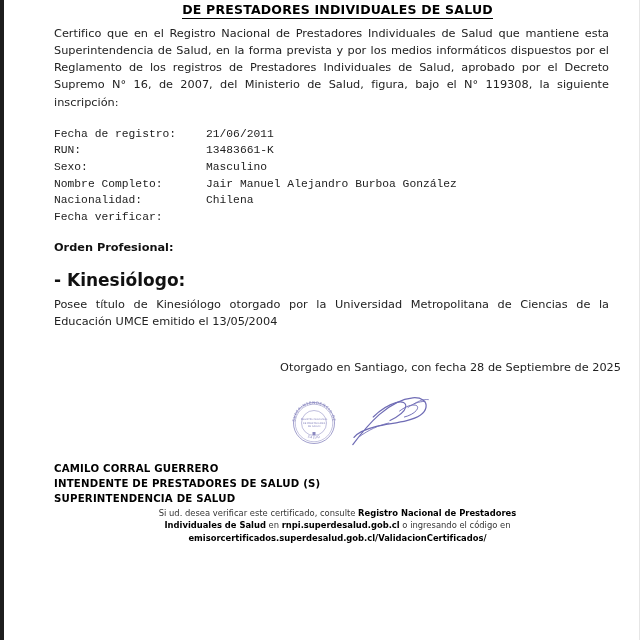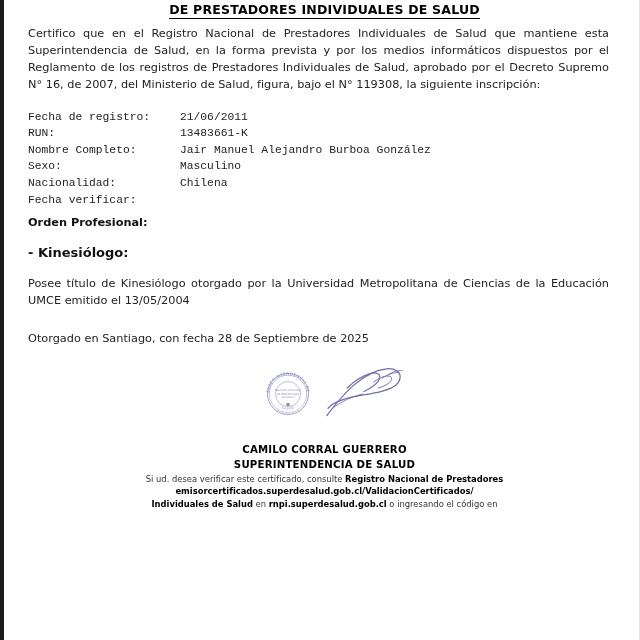--- a/index.html
+++ b/index.html
@@ -35,21 +35,21 @@
   }
 
   .page {
     position: absolute;
     left: 4px;
     top: 0;
     width: 635px;
     height: 640px;
     background: #ffffff;
     box-sizing: border-box;
-    padding: 0 18px 0 24px;
+    padding: 0 18px 0 50px;
   }
 
   .doc-title {
     text-align: center;
     font-size: 12.5px;
     font-weight: bold;
     letter-spacing: 0.2px;
     padding-top: 2px;
     margin: 0 0 0 0;
     color: #000;
@@ -80,44 +80,45 @@
   }
   .field-label {
     width: 152px;
     flex: 0 0 152px;
   }
   .field-value {
     flex: 1 1 auto;
   }
 
   .section-head {
-    margin-top: 8px;
+    margin-top: 16px;
     font-size: 11.3px;
     font-weight: bold;
     color: #111;
   }
   .order-item-title {
     margin-top: 16px;
-    font-size: 13px;
+    font-size: 17px;
     font-weight: bold;
     color: #111;
   }
   .order-item-body {
-    margin-top: 16px;
+    margin-top: 7px;
     font-size: 11.3px;
     line-height: 1.5;
     text-align: justify;
     color: #222;
     padding-right: 12px;
   }
 
   .granted {
-    margin-top: 22px;
-    font-size: 11.3px;
-    color: #222;
+    margin-top: 30px;
+    font-size: 11.3px;
+    color: #222;
+    text-align: right;
   }
 
   
   .sign-area {
     margin-top: 24px;
     height: 62px;
     position: relative;
   }
   .seal {
     position: absolute;
@@ -128,22 +129,21 @@
   }
   .signature {
     position: absolute;
     left: 288px;
     top: -6px;
     width: 96px;
     height: 62px;
   }
 
   .signer-block {
-    margin-top: 12px;
-    text-align: center;
+    margin-top: 2px;
     font-size: 10.2px;
     font-weight: bold;
     line-height: 1.45;
     letter-spacing: 0.2px;
     color: #000;
   }
 
   .footer {
     text-align: center;
     font-size: 8.4px;
@@ -169,26 +169,26 @@
   <div class="fields">
     <div class="field-row">
       <div class="field-label">Fecha de registro:</div>
       <div class="field-value">21/06/2011</div>
     </div>
     <div class="field-row">
       <div class="field-label">RUN:</div>
       <div class="field-value">13483661-K</div>
     </div>
     <div class="field-row">
+      <div class="field-label">Sexo:</div>
+      <div class="field-value">Masculino</div>
+    </div>
+    <div class="field-row">
       <div class="field-label">Nombre Completo:</div>
       <div class="field-value">Jair Manuel Alejandro Burboa González</div>
-    </div>
-    <div class="field-row">
-      <div class="field-label">Sexo:</div>
-      <div class="field-value">Masculino</div>
     </div>
     <div class="field-row">
       <div class="field-label">Nacionalidad:</div>
       <div class="field-value">Chilena</div>
     </div>
     <div class="field-row">
       <div class="field-label">Fecha verificar:</div>
     </div>
   </div>
 
@@ -229,28 +229,29 @@
         <path d="M110,24 C118,18 128,14 138,14" stroke-width="1.5"></path>
         <path d="M120,18 C128,13 136,10 144,11" stroke-width="1.3"></path>
         <path d="M30,72 C44,62 60,54 78,50" stroke-width="1.4"></path>
       </g>
     </svg>
 
   </div>
 
   <div class="signer-block">
     <div>CAMILO CORRAL GUERRERO</div>
+    <div>INTENDENTE DE PRESTADORES DE SALUD (S)</div>
     <div>SUPERINTENDENCIA DE SALUD</div>
   </div>
 
   <div class="footer">
     <div>
       <span>Si ud. desea verificar este certificado, consulte </span><b>Registro Nacional de Prestadores</b>
     </div>
     <div>
+      <b>Individuales de Salud</b><span> en </span><b>rnpi.superdesalud.gob.cl</b><span> o ingresando el código en</span>
+    </div>
+    <div>
       <b>emisorcertificados.superdesalud.gob.cl/ValidacionCertificados/</b>
     </div>
-    <div>
-      <b>Individuales de Salud</b><span> en </span><b>rnpi.superdesalud.gob.cl</b><span> o ingresando el código en</span>
-    </div>
   </div>
 
 </div>
 
 </body></html>

